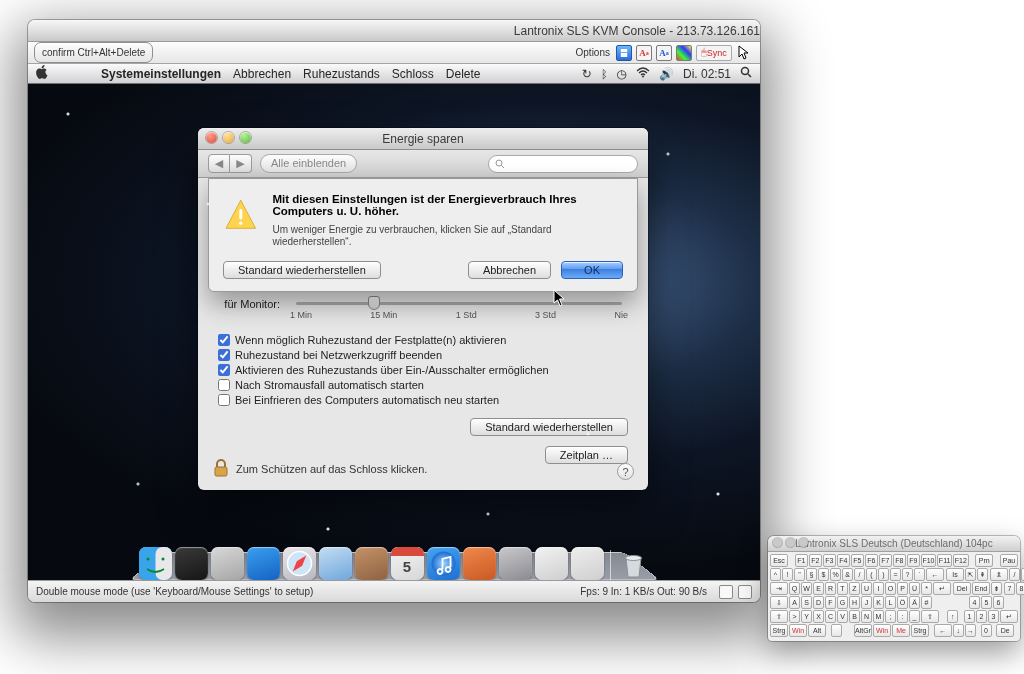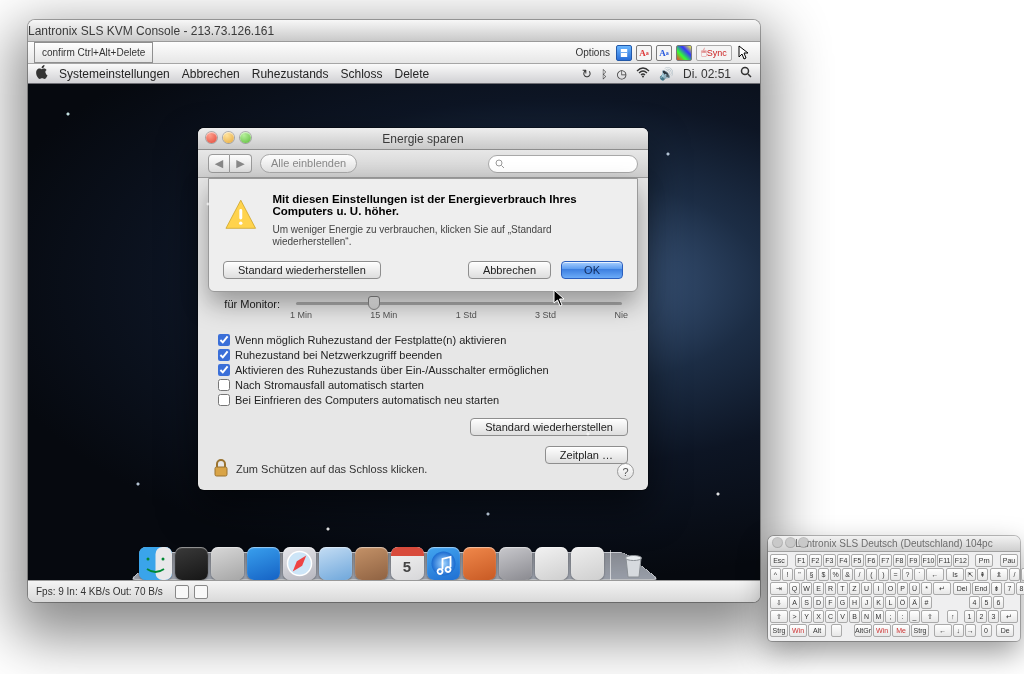--- a/index.html
+++ b/index.html
@@ -1,32 +1,32 @@
 <!DOCTYPE html>
 <html><head>
 <meta charset="utf-8">
 <style>
   * { box-sizing: border-box; margin: 0; padding: 0; }
   body { width: 1024px; height: 674px; background: #fff; font-family: "Lucida Grande", "Helvetica Neue", Arial, sans-serif; font-size: 11px; position: relative; overflow: hidden;}
   .outer-shadow { position:absolute; left:28px; top:20px; width:732px; height:582px; border-radius:7px; box-shadow: 0 22px 55px 14px rgba(0,0,0,.45), 0 0 0 1px rgba(0,0,0,.3); background:#fff;}
   
   .kvm { position:absolute; left:28px; top:20px; width:732px; height:582px; border-radius:7px; overflow:hidden; }
-  .kvm-title { height:22px; background: linear-gradient(#f7f7f7,#c9c9c9); border-bottom:1px solid #9a9a9a; text-align:left; font-size:12px; color:#3a3a3a; line-height:22px;}
+  .kvm-title { height:22px; background: linear-gradient(#f7f7f7,#c9c9c9); border-bottom:1px solid #9a9a9a; text-align:right; font-size:12px; color:#3a3a3a; line-height:22px;}
   .kvm-toolbar { height:22px; background: linear-gradient(#fdfdfd,#e6e6e6); border-bottom:1px solid #a5a5a5; display:flex; align-items:center; justify-content:space-between; padding:0 6px;}
-  .kvm-btn { background:linear-gradient(#fefefe,#e4e4e4); border:1px solid #8f8f8f; border-radius:0; font-size:10px; padding:4px 7px; color:#333; box-shadow:0 1px 0 #fff inset;}
+  .kvm-btn { background:linear-gradient(#fefefe,#e4e4e4); border:1px solid #8f8f8f; border-radius:7px; font-size:10px; padding:4px 7px; color:#333; box-shadow:0 1px 0 #fff inset;}
   .ico { width:16px; height:16px; border:1px solid #7a7a7a; border-radius:2px; background:#f4f4f4; display:flex; align-items:center; justify-content:center; font-size:9px;}
   .ico.blue { background: linear-gradient(#6ab6ff,#2a6ed8); color:#fff; border-color:#2258a8;}
   .ico.sync { width:36px; color:#c22; border-color:#aaa;}
   .kvm-right { display:flex; align-items:center; gap:4px; }
   .kvm-opt { font-size:10px; color:#333; margin-right:2px;}
   
   .mac-menubar { height:20px; background: linear-gradient(#fafafa,#d1d1d4); border-bottom:1px solid #6e6e74; display:flex; align-items:center; font-size:12px; color:#252525; padding:0 8px;}
   .apple { font-size:14px; margin-right:10px; color:#333;}
   .mb-item { margin-right:12px; }
-  .mb-item.bold { font-weight:normal; }
+  .mb-item.bold { font-weight:bold;margin-left:42px; }
   .mb-right { margin-left:auto; display:flex; align-items:center; gap:9px; color:#333;}
   .mb-glyph { font-family: Arial; font-size:12px }
   
   .desktop { position:relative; height:496px; background: radial-gradient(ellipse 80% 60% at 72% 40%, #4a6a95 0%, #1c2d45 36%, #0d1524 62%, #06090f 100%); overflow:hidden;}
   .stars::before, .stars::after { content:""; position:absolute; inset:0; background-image:
      radial-gradient(1px 1px at 40px 30px,#dff,transparent 2px),
      radial-gradient(1px 1px at 180px 120px,#fff,transparent 2px),
      radial-gradient(1px 1px at 640px 70px,#cde,transparent 2px),
      radial-gradient(1px 1px at 560px 350px,#fff,transparent 2px),
      radial-gradient(1px 1px at 110px 400px,#cde,transparent 2px),
@@ -292,22 +292,23 @@
           <div class="dock-sep"></div>
           <div class="dock-icon" style="background: none; box-shadow: none;"><svg width="33" height="33">
               <path d="M9 11 L11 30 H22 L24 11 Z" fill="#d6dade" stroke="#8a8f94"></path>
               <ellipse cx="16.5" cy="11" rx="8" ry="2.5" fill="#e8ecef" stroke="#8a8f94"></ellipse>
             </svg></div>
         </div>
      </div>
   </div>
 
   <div class="kvm-status">
+    <span>Double mouse mode (use 'Keyboard/Mouse Settings' to setup)</span>
     <div style="display:flex;align-items:center;gap:12px">
-      <span>Fps: 9 In: 4 KB/s Out: 70 B/s</span>
+      <span>Fps: 9 In: 1 KB/s Out: 90 B/s</span>
       <div class="status-icons">
         <div class="sic"></div>
         <div class="sic"></div>
       </div>
     </div>
   </div>
 </div>
 
 <div class="kbwin">
   <div class="kbwin-title">

